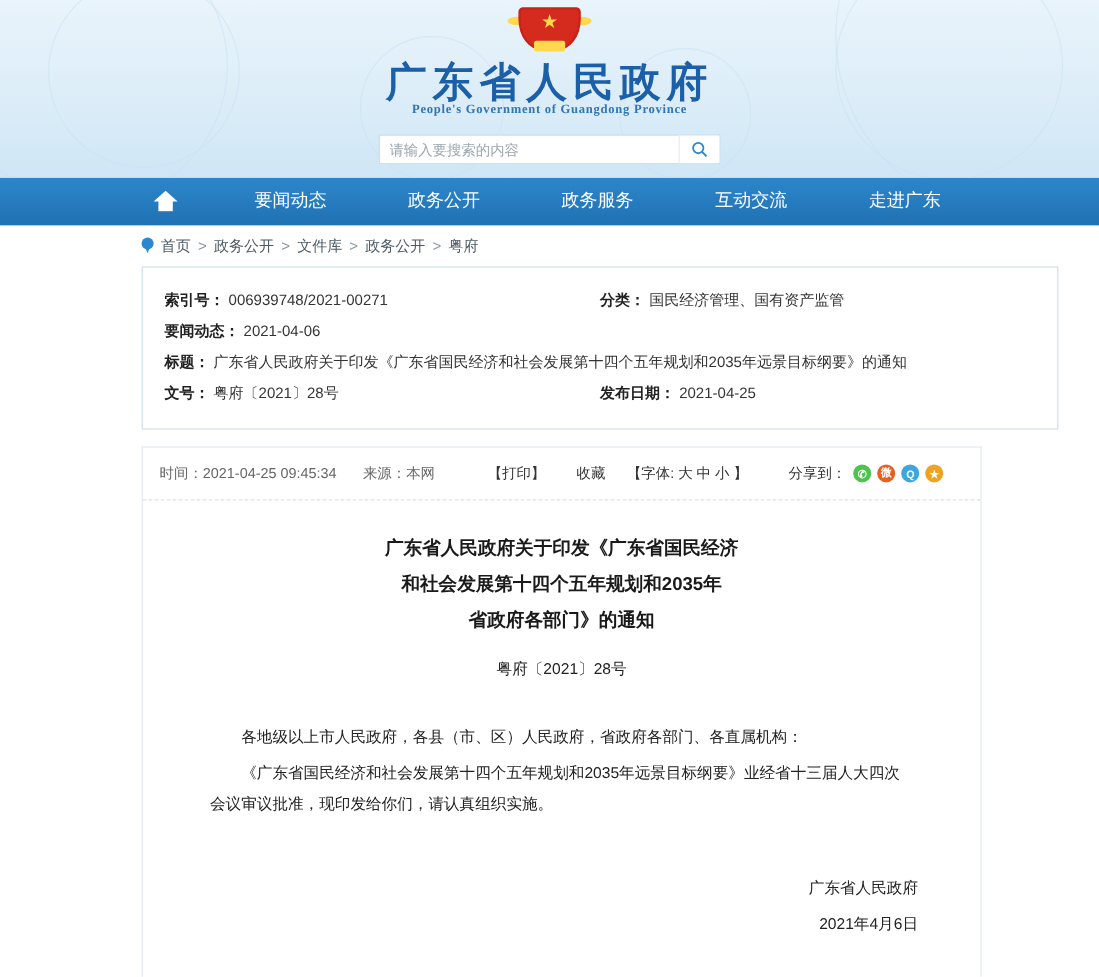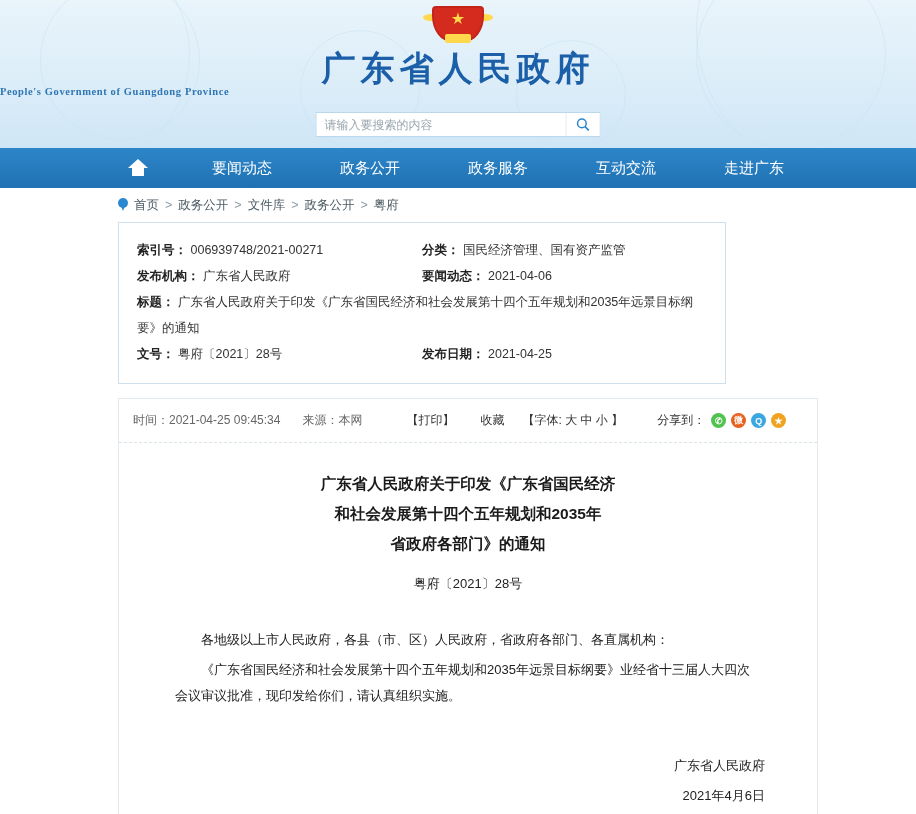--- a/index.html
+++ b/index.html
@@ -68,20 +68,21 @@
     position: absolute; top: 46px; left: 0; right: 0;
     text-align: center;
     font-size: 34px;
     font-weight: bold;
     letter-spacing: 5px;
     color: #1b5fa8;
     font-family: "DejaVu Sans", "Liberation Sans", sans-serif;
   }
   .site-subtitle {
     position: absolute; top: 86px; left: 0; right: 0;
+    text-align: center;
     font-size: 10.5px;
     letter-spacing: .6px;
     color: #2f76b4;
     font-family: "Liberation Serif", serif;
     font-weight: bold;
   }
 
   .search-wrap {
     position: absolute; top: 112px; left: 50%; transform: translateX(-50%);
     width: 285px; height: 25px;
@@ -163,21 +164,21 @@
     position: absolute; left: 3px; top: 8px;
     width: 0; height: 0;
     border-left: 2px solid transparent;
     border-right: 2px solid transparent;
     border-top: 5px solid #2a88d0;
   }
   .crumb a { color: #4b5a63; text-decoration: none; cursor: pointer; }
   .crumb .sep { margin: 0 6px; color: #8c9aa3; }
   .meta-box {
     margin: 0 118px 0 118px;
-    width: 608px;
+    width: 764px;
     border: 1px solid #cfe0ec;
     background: #fff;
     padding: 14px 18px 16px 18px;
     font-size: 12.5px;
     color: #333;
     line-height: 26px;
   }
   .meta-row { display: flex; }
   .meta-cell { flex: 0 0 50%; }
   .meta-cell.full { flex: 0 0 100%; }
@@ -323,24 +324,20 @@
     <div class="meta-cell">
       <span class="lbl">索引号：</span>
       <span class="val">006939748/2021-00271</span>
     </div>
     <div class="meta-cell">
       <span class="lbl">分类：</span>
       <span class="val">国民经济管理、国有资产监管</span>
     </div>
   </div>
   <div class="meta-row">
-    <div class="meta-cell">
-      <span class="lbl">发布机构：</span>
-      <span class="val">广东省人民政府</span>
-    </div>
     <div class="meta-cell">
       <span class="lbl">要闻动态：</span>
       <span class="val">2021-04-06</span>
     </div>
   </div>
   <div class="meta-row">
     <div class="meta-cell full">
       <span class="lbl">标题：</span>
       <span class="meta-title-val">广东省人民政府关于印发《广东省国民经济和社会发展第十四个五年规划和2035年远景目标纲要》的通知</span>
     </div>

